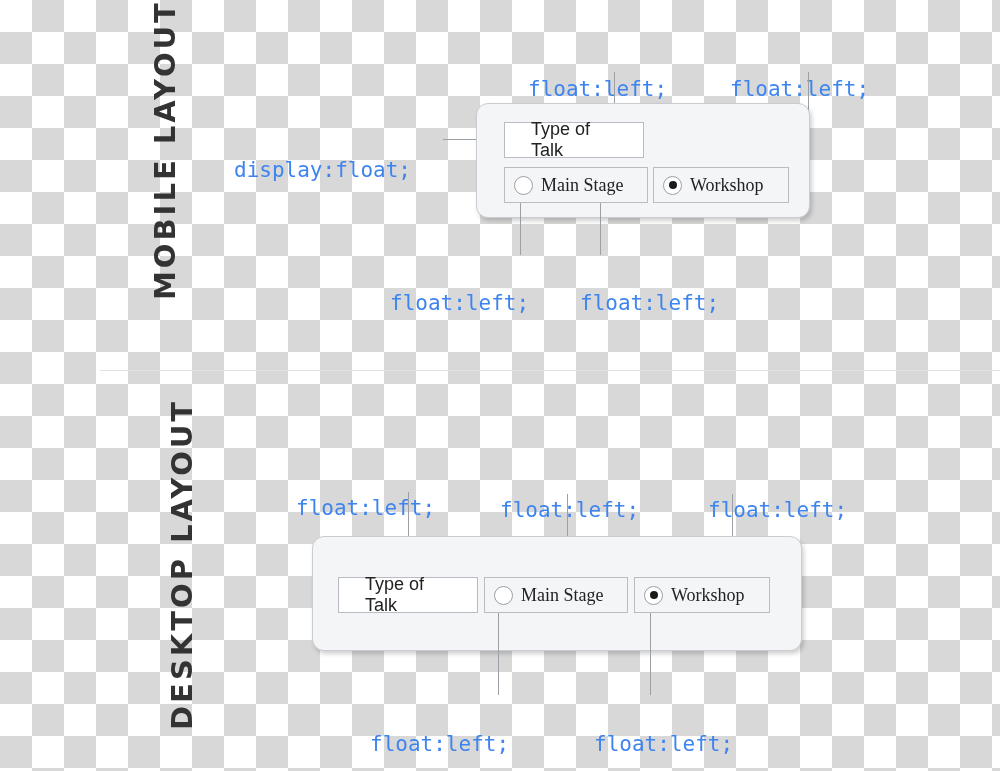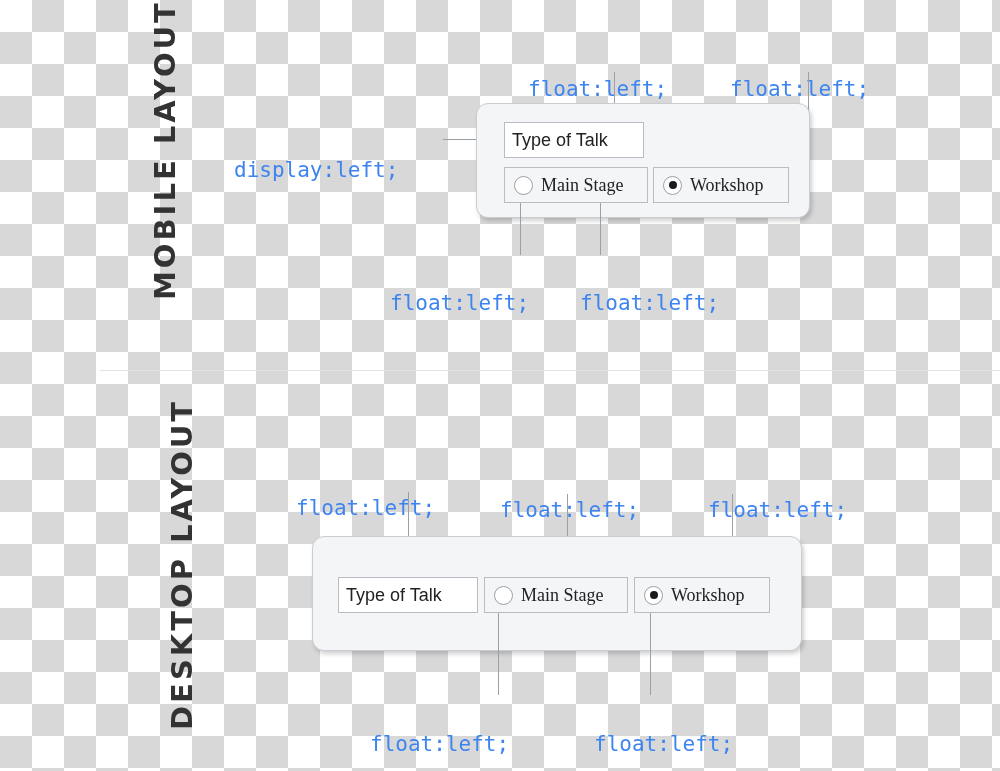--- a/index.html
+++ b/index.html
@@ -81,21 +81,21 @@
     box-sizing: border-box;
   }
 
   .field {
     position: absolute;
     background: #ffffff;
     border: 1px solid #b9bcc2;
     box-sizing: border-box;
     display: flex;
     align-items: center;
-    padding: 0 7px;
+    padding: 0 26px;
     font-family: "Liberation Sans", sans-serif;
     color: #222222;
   }
 
   .radio-row {
     position: absolute;
     background: #f4f5f7;
     border: 1px solid #b9bcc2;
     box-sizing: border-box;
     display: flex;
@@ -143,21 +143,21 @@
 </style>
 </head>
 <body>
 
 <div class="stage">
 
   <div class="vlabel" id="vlabel-mobile">MOBILE LAYOUT</div>
 
   <div class="ann" style="left:528px; top:45px;">float:left;</div>
   <div class="ann" style="left:730px; top:45px;">float:left;</div>
-  <div class="ann" style="left:234px; top:126px;">display:left;</div>
+  <div class="ann" style="left:234px; top:126px;">display:float;</div>
 
   <div class="leader v" style="left:614px; top:72px; height:106px;"></div>
   <div class="leader v" style="left:808px; top:72px; height:50px;"></div>
   <div class="leader h" style="left:672px; top:122px; width:137px;"></div>
   <div class="leader h" style="left:443px; top:139px; width:66px;"></div>
 
   <div class="panel" id="panel-mobile"></div>
 
   <div class="field" id="mobile-type">
     <span>Type of Talk</span>

